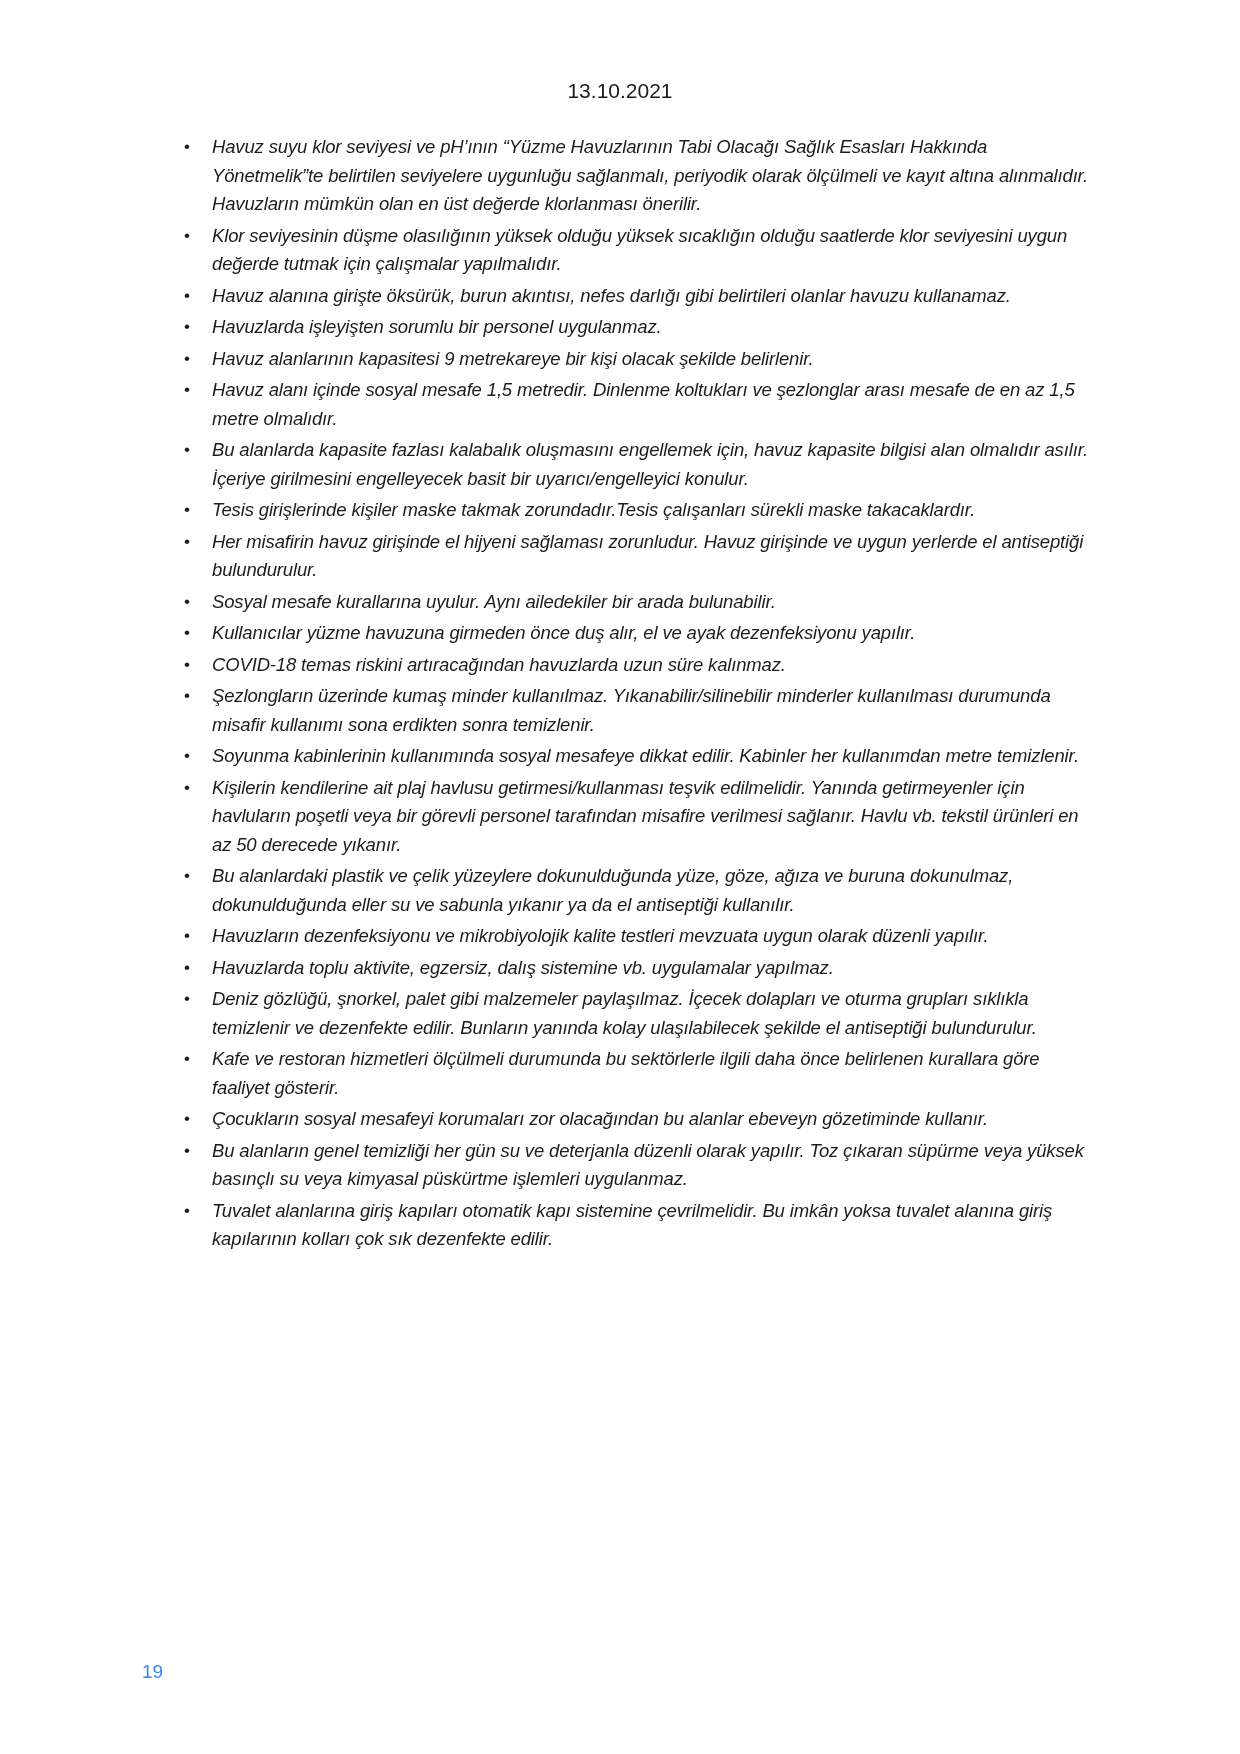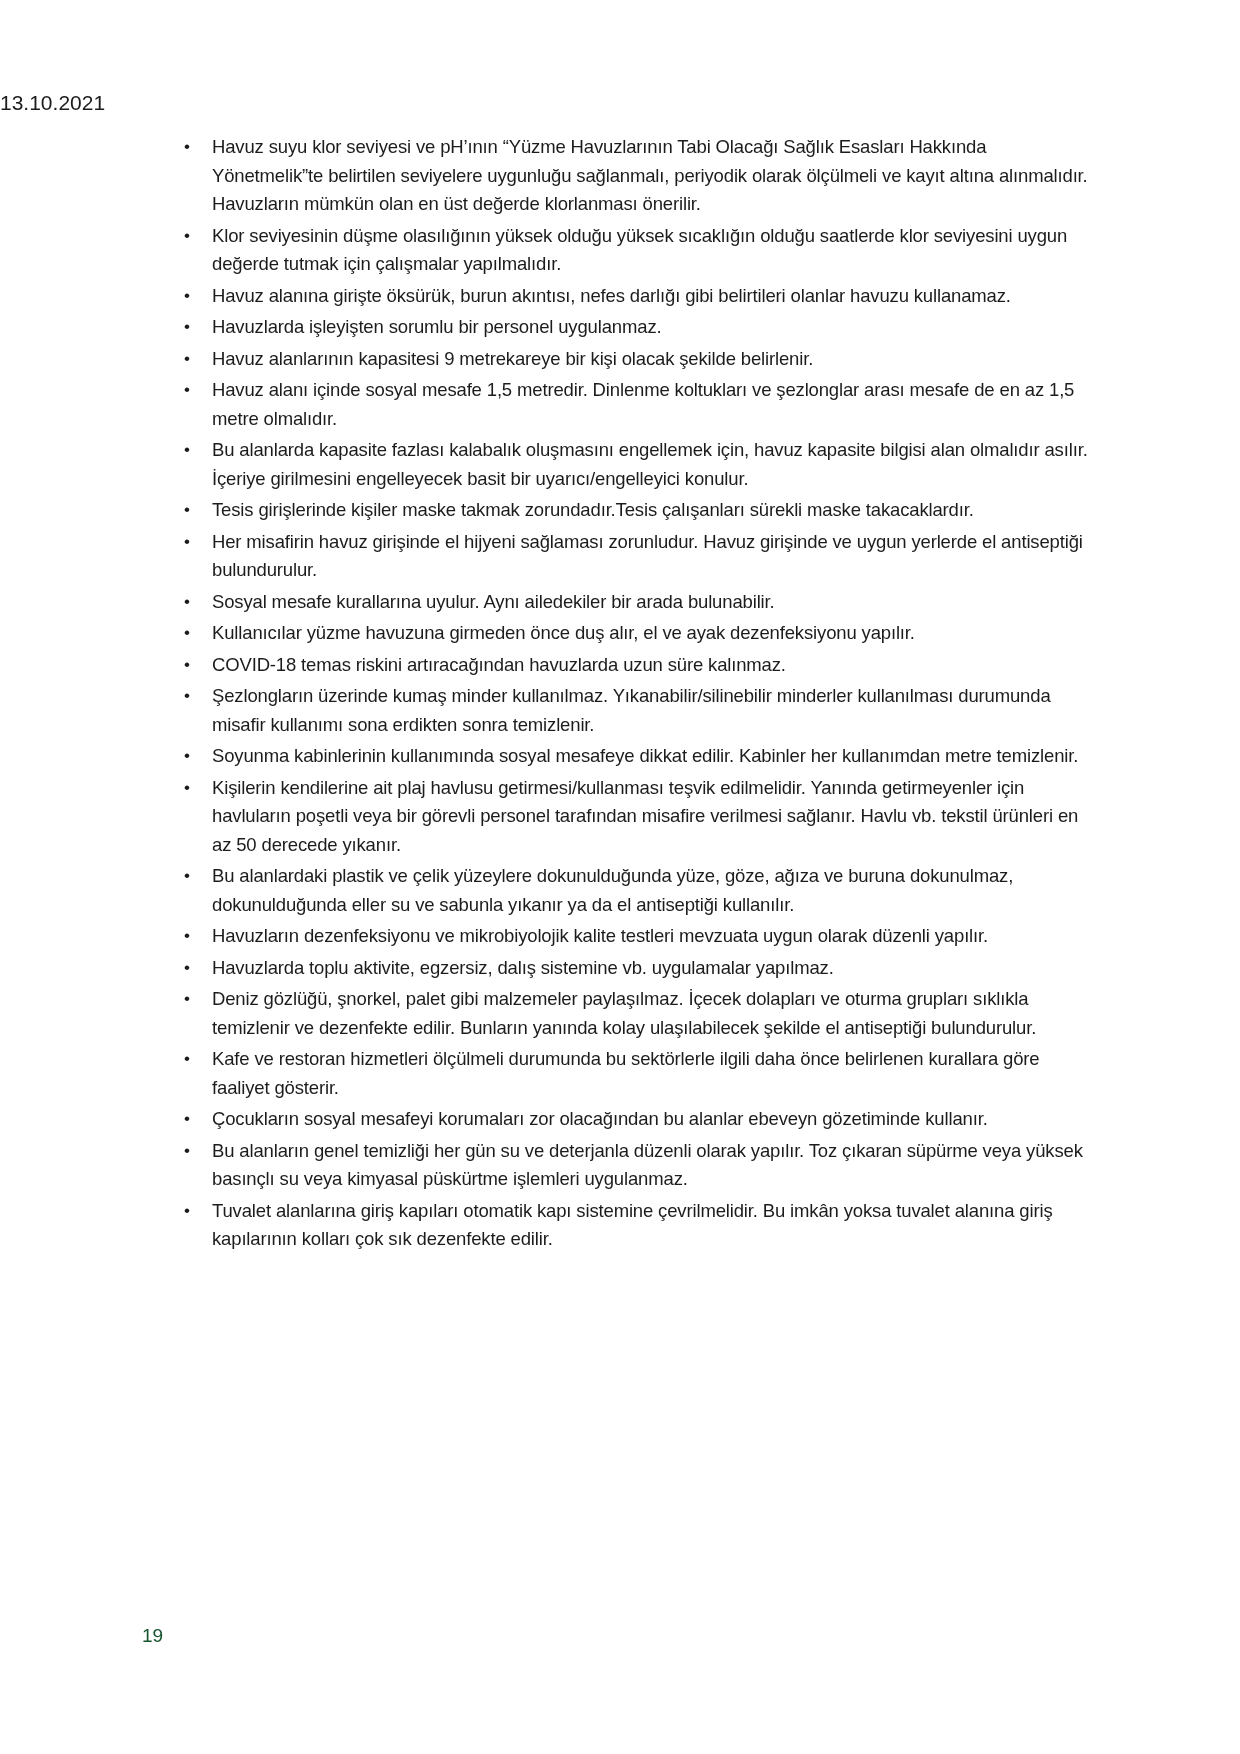--- a/index.html
+++ b/index.html
@@ -11,24 +11,24 @@
     position: relative;
     width: 1240px;
     height: 1754px;
     background: #ffffff;
     font-family: "Liberation Sans", sans-serif;
     color: #1c1c1c;
     overflow: hidden;
   }
   .date-header {
     position: absolute;
-    top: 88px;
+    top: 76px;
     left: 0;
     width: 100%;
-    text-align: left;
+    text-align: center;
     font-size: 21px;
     line-height: 30px;
     color: #1c1c1c;
   }
   ul.bullet-list {
     position: absolute;
     top: 133px;
     left: 184px;
     width: 908px;
     margin: 0;
@@ -44,28 +44,29 @@
     letter-spacing: -0.15px;
   }
   ul.bullet-list .marker {
     flex: 0 0 28px;
     width: 28px;
     font-size: 17px;
     line-height: 28.5px;
   }
   ul.bullet-list .text {
     flex: 1 1 auto;
+    font-style: italic;
   }
   .page-number {
     position: absolute;
     left: 142px;
-    top: 1622px;
+    top: 1658px;
     font-size: 19px;
     line-height: 28px;
-    color: #14532d;
+    color: #3b82f6;
   }
 </style>
 </head>
 <body>
 
 <div class="page">
   <div class="date-header">13.10.2021</div>
 
   <ul class="bullet-list">
       <li>

